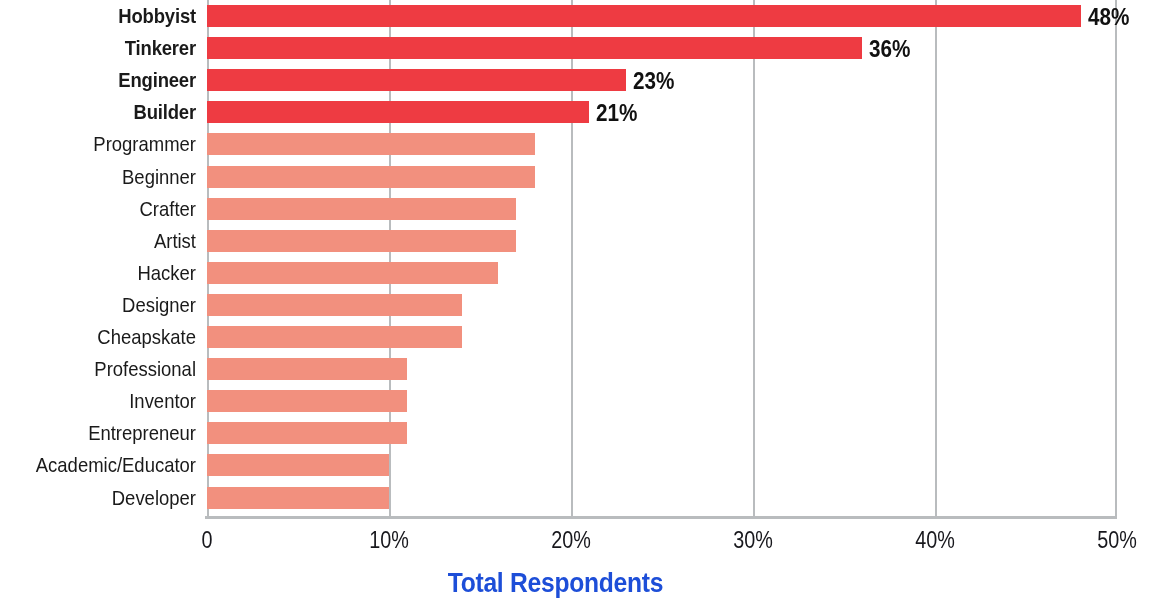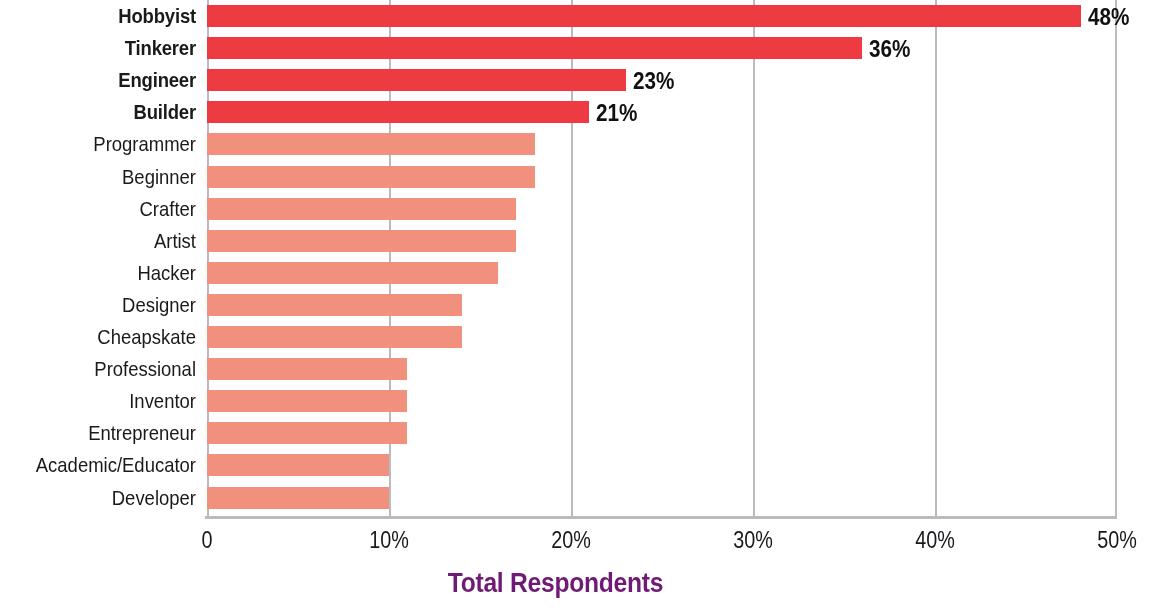--- a/index.html
+++ b/index.html
@@ -110,21 +110,21 @@
   .axis-title {
     position: absolute;
     top: 567px;
     left: 0;
     width: 1150px;
     text-align: center;
     font-family: "Liberation Sans", "DejaVu Sans", sans-serif;
     font-weight: bold;
     font-size: 28px;
     letter-spacing: -0.3px;
-    color: #701a75;
+    color: #1d4ed8;
   }
   .axis-title span {
     display: inline-block;
     transform: scaleX(0.88);
     transform-origin: center center;
     margin-left: -40px;
   }
 </style>
 </head>
 <body>

